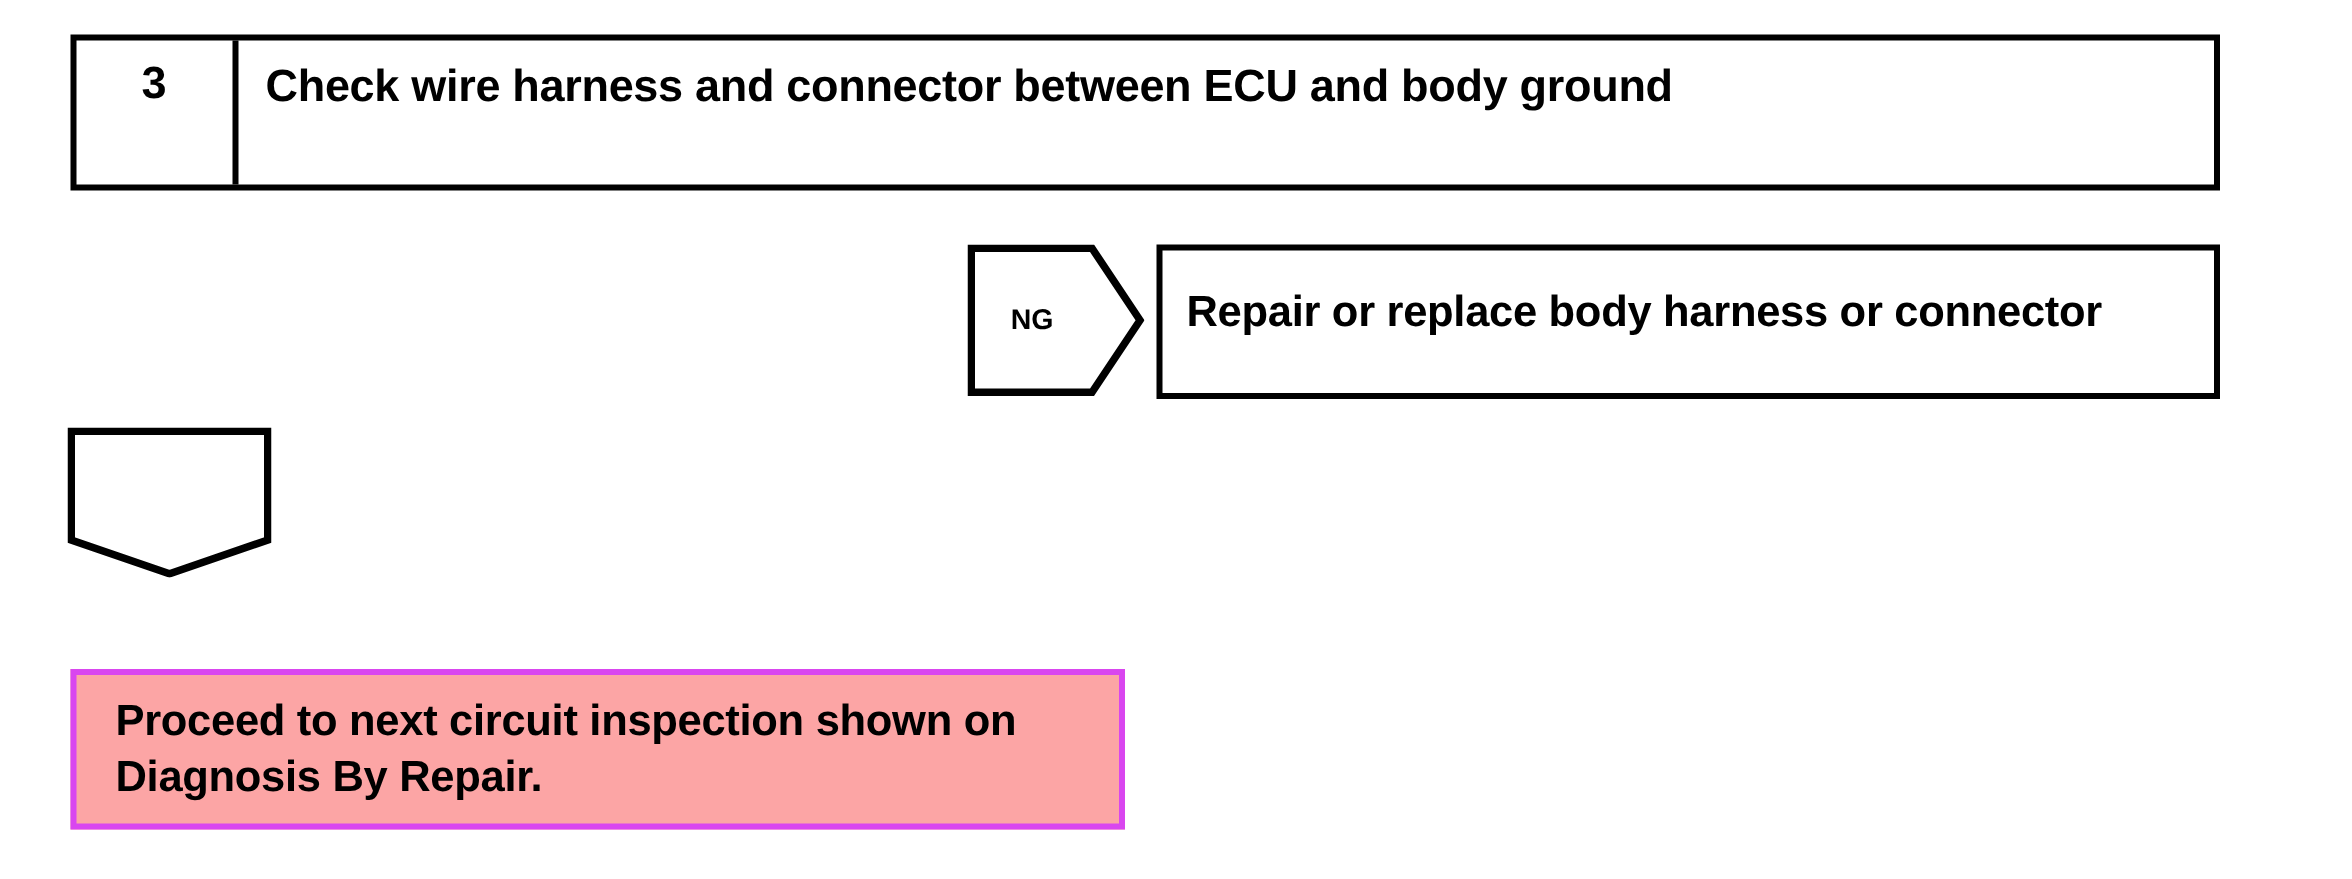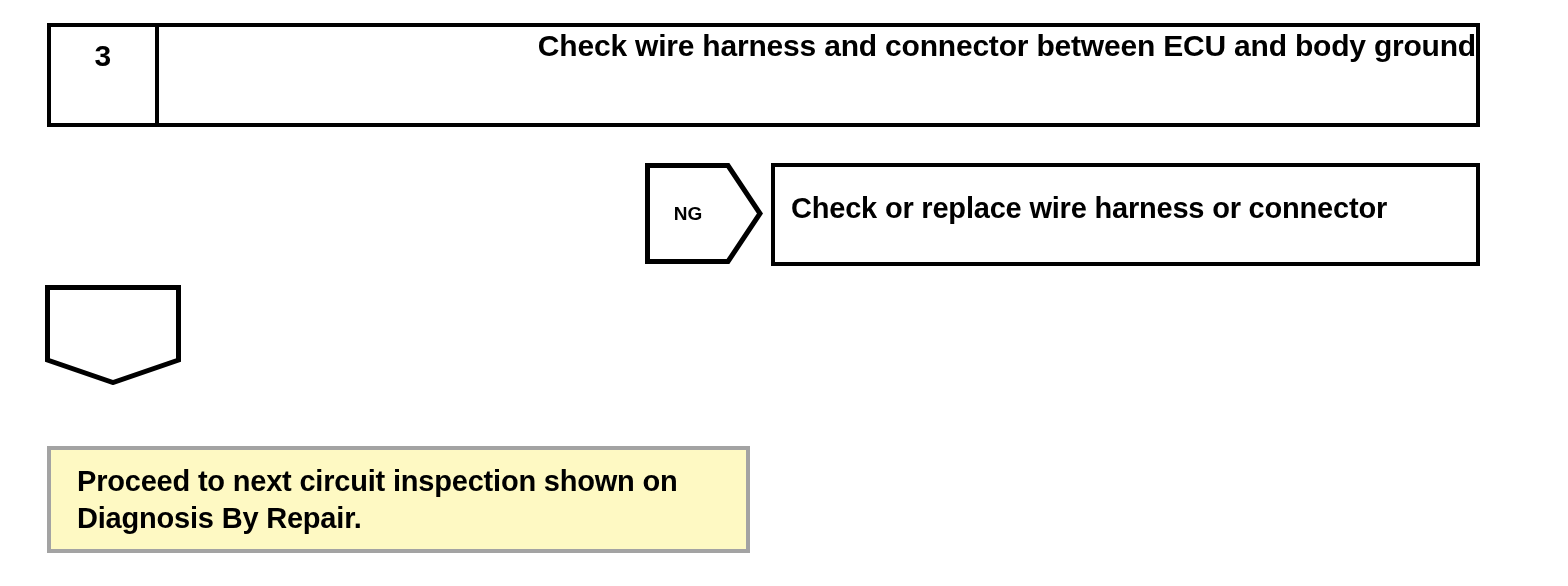--- a/index.html
+++ b/index.html
@@ -46,23 +46,22 @@
     padding-top: 14px;
   }
   .step-number {
     font-size: 30px;
     font-weight: bold;
     line-height: 1;
     letter-spacing: 0.5px;
   }
   .step-title-cell {
     flex: 1;
-    padding: 3px 0 0 18px;
+    padding: 15px 0 0 18px;
     box-sizing: border-box;
-    text-align: right;
   }
   .step-title {
     font-size: 30px;
     font-weight: bold;
     line-height: 1.08;
     letter-spacing: -0.2px;
     white-space: nowrap;
   }
 
   
@@ -133,23 +132,23 @@
     font-weight: bold;
   }
 
   
   .final-box {
     position: absolute;
     left: 47px;
     top: 446px;
     width: 703px;
     height: 107px;
-    border: 4px solid #a3a3a3;
+    border: 4px solid #d946ef;
     box-sizing: border-box;
-    background: #fef9c3;
+    background: #fca5a5;
     padding: 13px 0 0 26px;
   }
   .final-line {
     font-size: 29px;
     font-weight: bold;
     line-height: 1.27;
     letter-spacing: -0.2px;
     white-space: nowrap;
   }
 </style>
@@ -168,21 +167,21 @@
   </div>
 
   <div class="branch-ng">
     <svg width="118" height="101" viewBox="0 0 118 101">
       <polygon points="2.5,2.5 83,2.5 115,50.5 83,98.5 2.5,98.5" fill="#ffffff" stroke="#000000" stroke-width="5" stroke-linejoin="miter"></polygon>
     </svg>
     <span class="branch-label">NG</span>
   </div>
 
   <div class="result-box">
-    <span class="result-text">Check or replace wire harness or connector</span>
+    <span class="result-text">Repair or replace body harness or connector</span>
   </div>
 
   <div class="branch-ok">
     <svg width="136" height="100" viewBox="0 0 136 100">
       <polygon points="2.5,2.5 133.5,2.5 133.5,75 68,97.5 2.5,75" fill="#ffffff" stroke="#000000" stroke-width="5" stroke-linejoin="miter"></polygon>
     </svg>
   </div>
 
   <div class="final-box">
     <div class="final-line">Proceed to next circuit inspection shown on</div>

